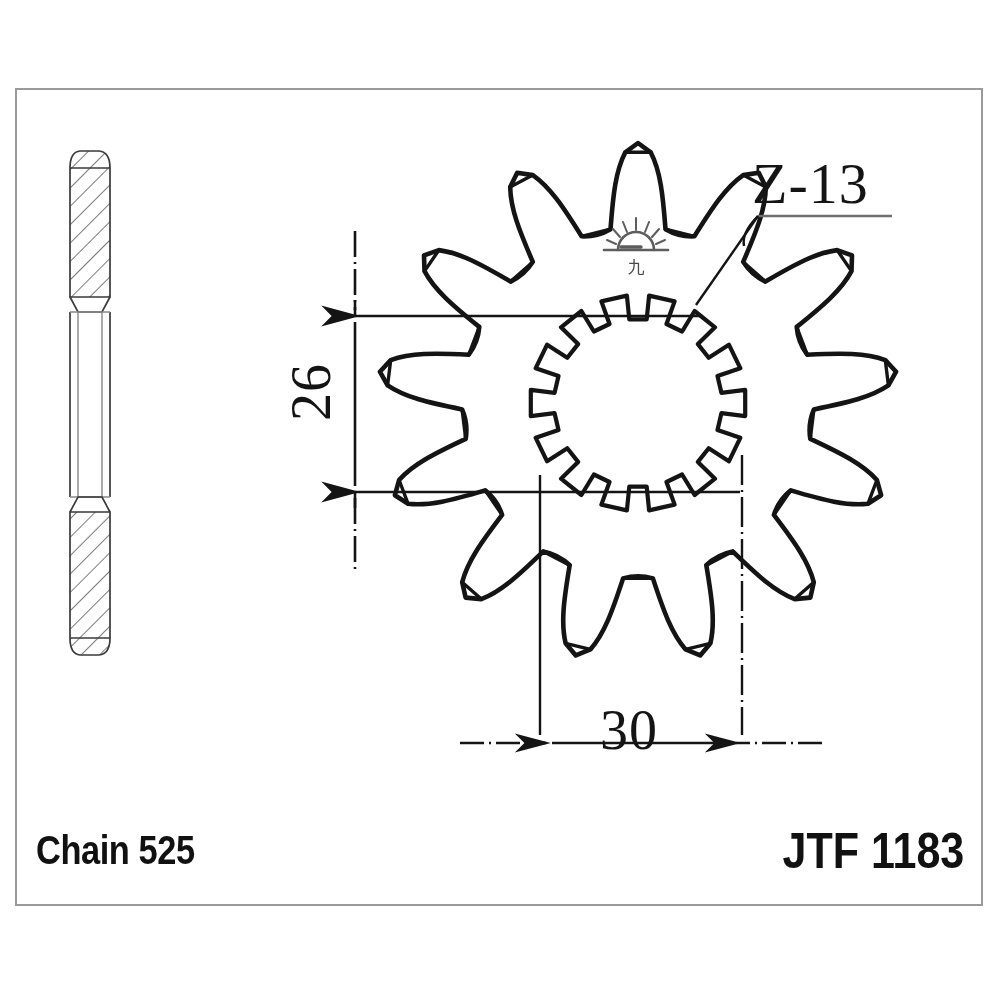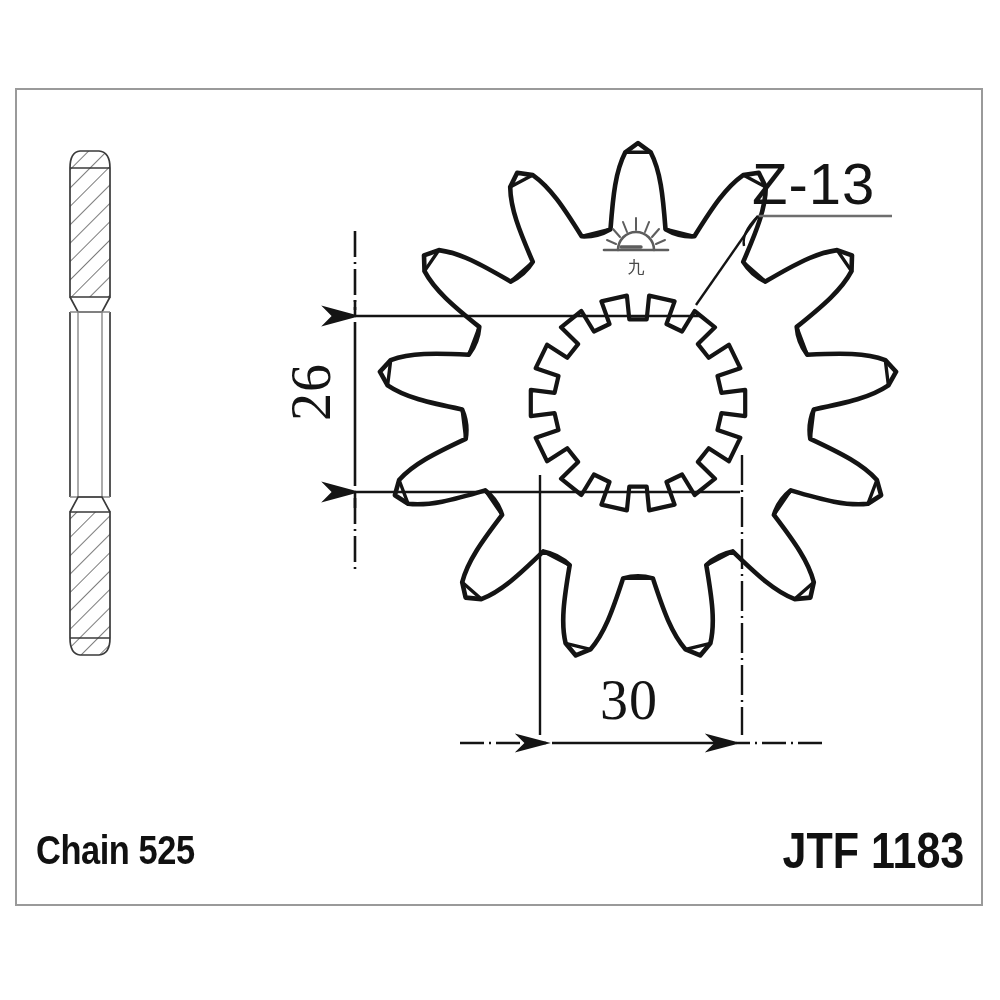--- a/index.html
+++ b/index.html
@@ -72,30 +72,30 @@
   #dim-26 {
     left: 282px;
     top: 360px;
     font-size: 56px;
     transform: rotate(-90deg);
     transform-origin: center center;
     letter-spacing: 1px;
   }
   #dim-30 {
     left: 600px;
-    top: 668px;
+    top: 698px;
     font-size: 56px;
     letter-spacing: 1px;
   }
   #dim-z13 {
     left: 752px;
     top: 150px;
     font-size: 58px;
     letter-spacing: 1px;
-    font-family: Liberation Sans, sans-serif;
+    font-family: Liberation Serif, serif;
     font-weight: 300;
   }
   #logo-mark {
     position: absolute;
     left: 600px;
     top: 216px;
     width: 72px;
     height: 62px;
   }
 </style>

